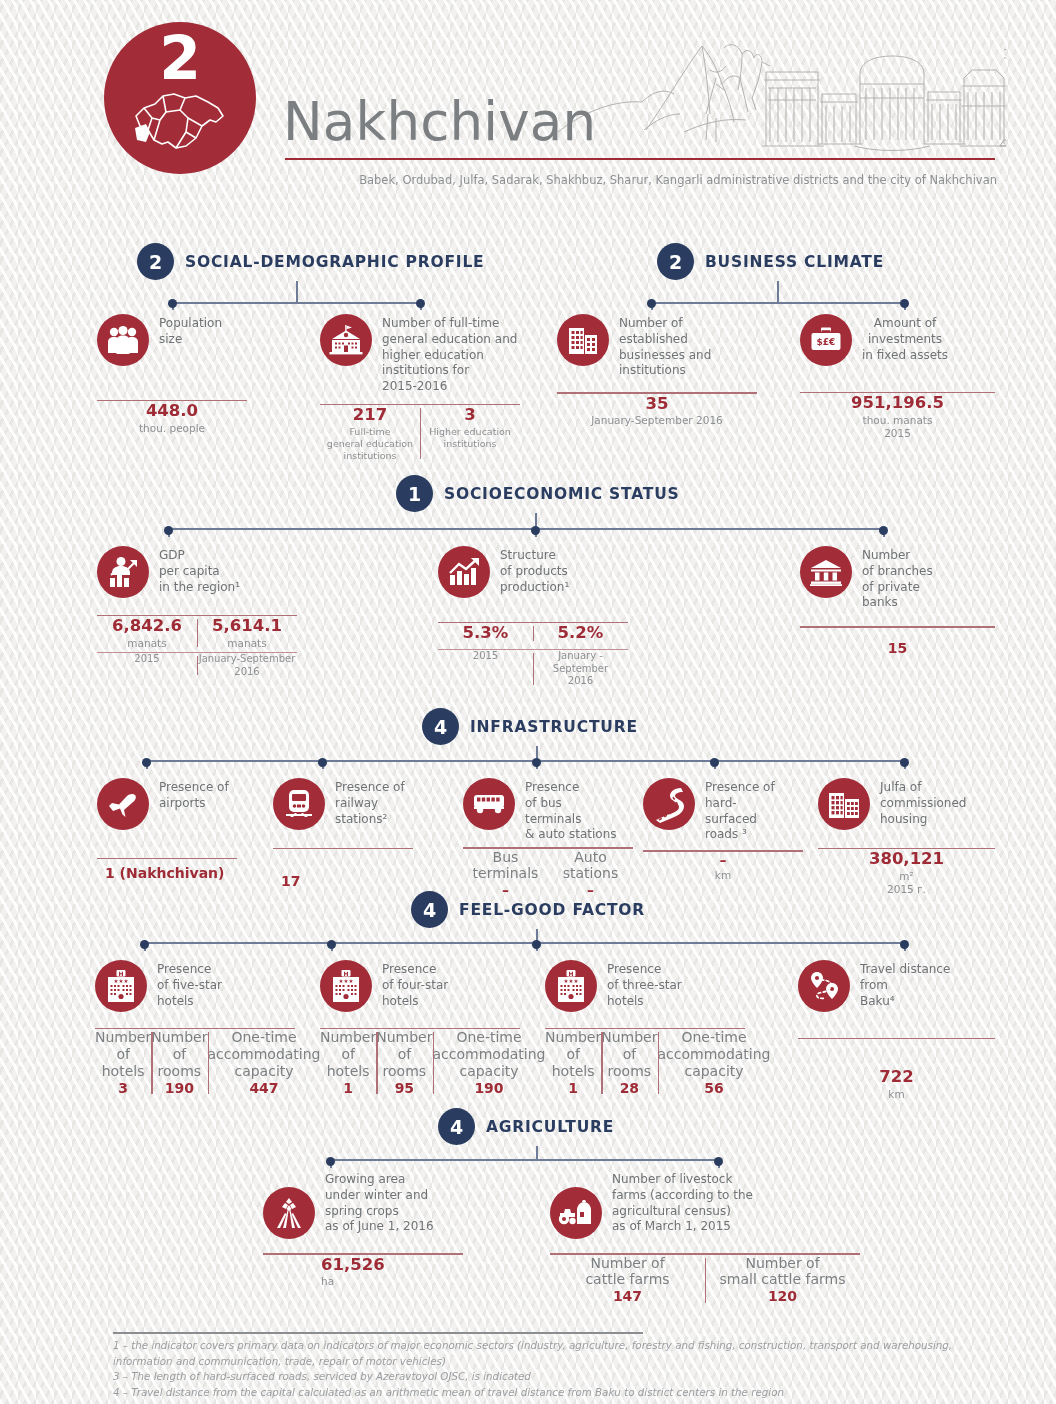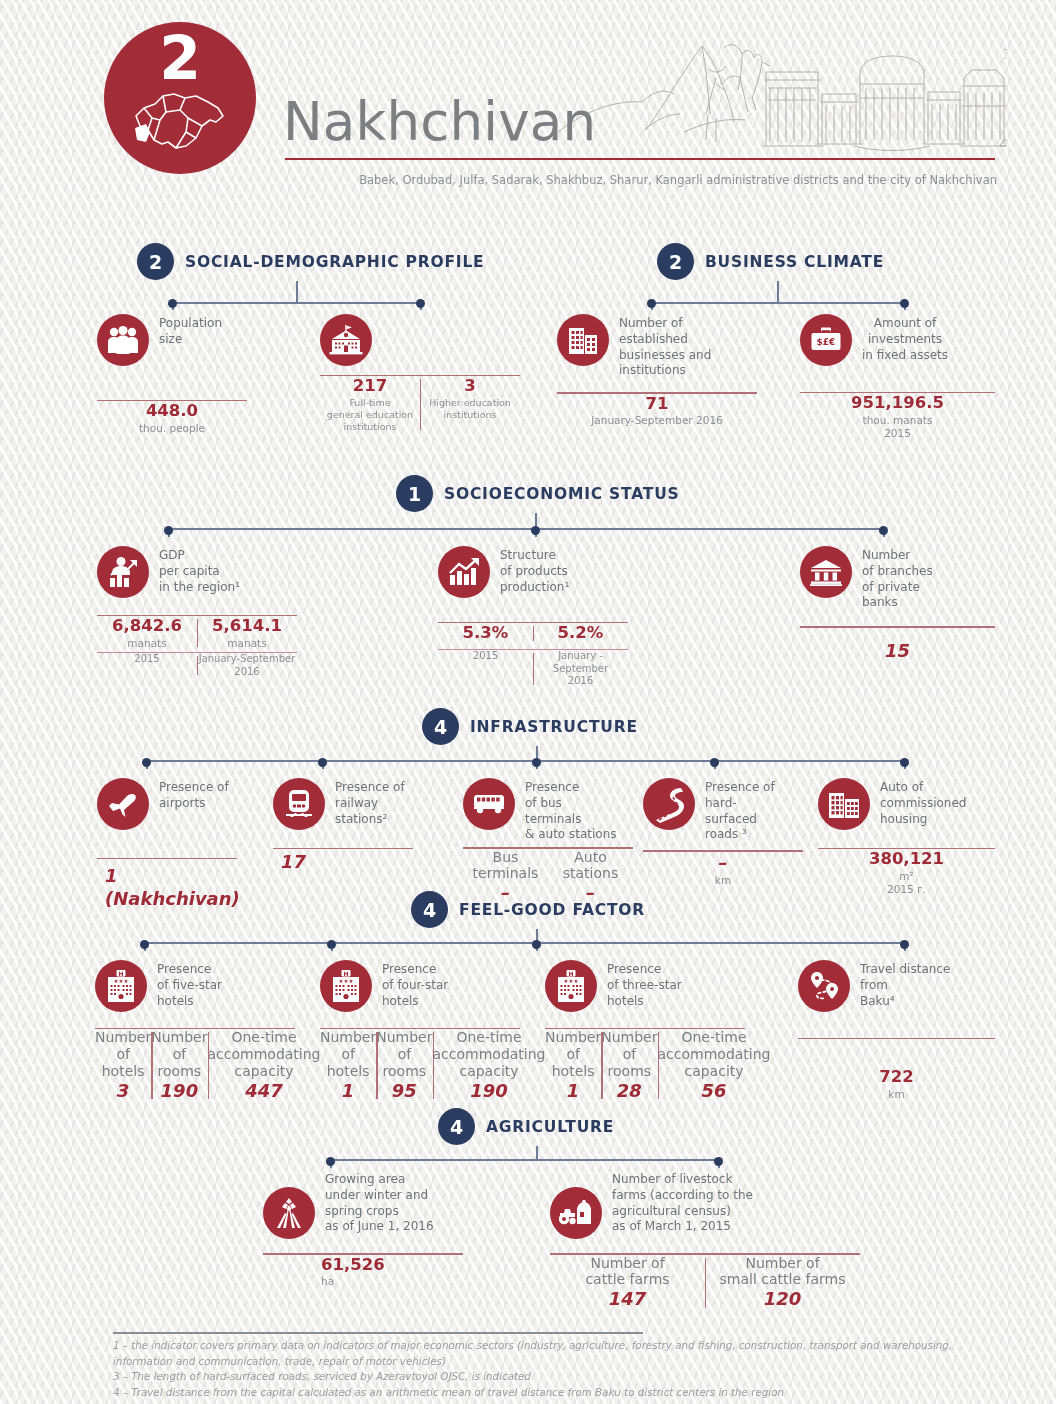--- a/index.html
+++ b/index.html
@@ -65,21 +65,21 @@
   .icn svg{display:block;}
   .lbl{font-size:12px;color:#6f7376;line-height:1.32;padding-top:2px;}
   .uline{height:1.3px;background:#b07078;margin-top:6px;}
   .uline.thin{background:#c08e94;}
   .vals{display:flex;}
   .vcell{flex:1;text-align:center;position:relative;}
   .vcell + .vcell::before{
     content:"";position:absolute;left:0;top:3px;bottom:3px;width:1.3px;background:#b07078;
   }
   .vnum{font-size:16.5px;font-weight:bold;color:#9e2b35;line-height:1.25;}
-  .vnum.sm{font-size:18px;font-style:italic;}
+  .vnum.sm{font-size:14px;}
   .vsub{font-size:10.5px;color:#8d9093;line-height:1.25;}
   .vsub.tiny{font-size:9.5px;}
   .vhead{font-size:14px;color:#7c8083;line-height:1.2;}
   .vyear{font-size:10px;color:#8d9093;line-height:1.25;}
 
   
   .fn-rule{position:absolute;left:113px;top:1332px;width:530px;height:1.6px;background:#8b8e91;}
   .foot{
     position:absolute;left:113px;top:1338px;width:880px;
     font-size:10.3px;font-style:italic;color:#9b9ea1;line-height:1.52;
@@ -226,20 +226,25 @@
               <rect x="26" y="17.5" width="2" height="2"></rect>
           <rect x="6" y="21.5" width="2" height="2"></rect>
               <rect x="9.5" y="21.5" width="2" height="2"></rect>
           <rect x="22.5" y="21.5" width="2" height="2"></rect>
               <rect x="26" y="21.5" width="2" height="2"></rect>
           <rect x="15" y="20.5" width="4" height="6.5"></rect>
           <circle cx="17" cy="10" r="2.2"></circle>
         </g>
           </svg>
       </div>
+      <div class="lbl" data-name="metric-label" style="white-space: pre-line;">Number of full-time
+general education and
+higher education
+institutions for
+2015-2016</div>
     </div>
     <div class="uline" style="margin-top:9px;"></div>
     <div class="vals">
       <div class="vcell">
         <div class="vnum" data-name="metric-value">217</div>
         <div class="vsub tiny" data-name="metric-unit" style="white-space: pre-line;">Full-time
 general education
 institutions</div>
       </div>
       <div class="vcell">
@@ -294,21 +299,21 @@
           </svg>
       </div>
       <div class="lbl" data-name="metric-label" style="white-space: pre-line;">Number of
 established
 businesses and
 institutions</div>
     </div>
     <div class="uline" style="margin-top:13px;"></div>
     <div class="vals">
       <div class="vcell">
-        <div class="vnum" data-name="metric-value">71</div>
+        <div class="vnum" data-name="metric-value">35</div>
         <div class="vsub" data-name="metric-unit">January-September 2016</div>
       </div>
     </div>
   </div>
 
   <div class="mblock" style="left:800px;top:314px;width:195px;" data-name="metric-fixed-asset-investments">
     <div class="mrow">
       <div class="icn" data-name="money-briefcase-icon">
         <svg width="32" height="28" viewBox="0 0 32 28">
             <g fill="#fff">
@@ -516,21 +521,21 @@
         </g>
           </svg>
       </div>
       <div class="lbl" data-name="metric-label" style="white-space: pre-line;">Presence of
 railway
 stations²</div>
     </div>
     <div class="uline" style="margin-top:18px;"></div>
     <div class="vals">
       <div class="vcell" style="text-align:left;padding-left:8px;">
-          <div class="vnum sm" style="margin-top:2px;" data-name="metric-value">17</div>
+          <div class="vnum sm" style="margin-top:24px;" data-name="metric-value">17</div>
         </div>
     </div>
   </div>
 
   <div class="mblock" style="left:463px;top:778px;width:170px;" data-name="metric-bus-terminals">
     <div class="mrow">
       <div class="icn" data-name="bus-icon">
         <svg width="34" height="22" viewBox="0 0 34 22">
             <g fill="#fff">
           <rect x="2" y="2" width="30" height="13" rx="3"></rect>
@@ -619,21 +624,21 @@
               <rect x="27" y="12" width="2.8" height="3"></rect>
           <rect x="19" y="17" width="2.8" height="3"></rect>
               <rect x="23" y="17" width="2.8" height="3"></rect>
               <rect x="27" y="17" width="2.8" height="3"></rect>
           <rect x="19" y="22" width="2.8" height="3"></rect>
               <rect x="23" y="22" width="2.8" height="3"></rect>
               <rect x="27" y="22" width="2.8" height="3"></rect>
         </g>
           </svg>
       </div>
-      <div class="lbl" data-name="metric-label" style="white-space: pre-line;">Auto of
+      <div class="lbl" data-name="metric-label" style="white-space: pre-line;">Julfa of
 commissioned
 housing</div>
     </div>
     <div class="uline" style="margin-top:18px;"></div>
     <div class="vals">
       <div class="vcell">
         <div class="vnum" data-name="metric-value">380,121</div>
         <div class="vsub" data-name="metric-unit" style="white-space: pre-line;">m²
 2015 г.</div>
       </div>

